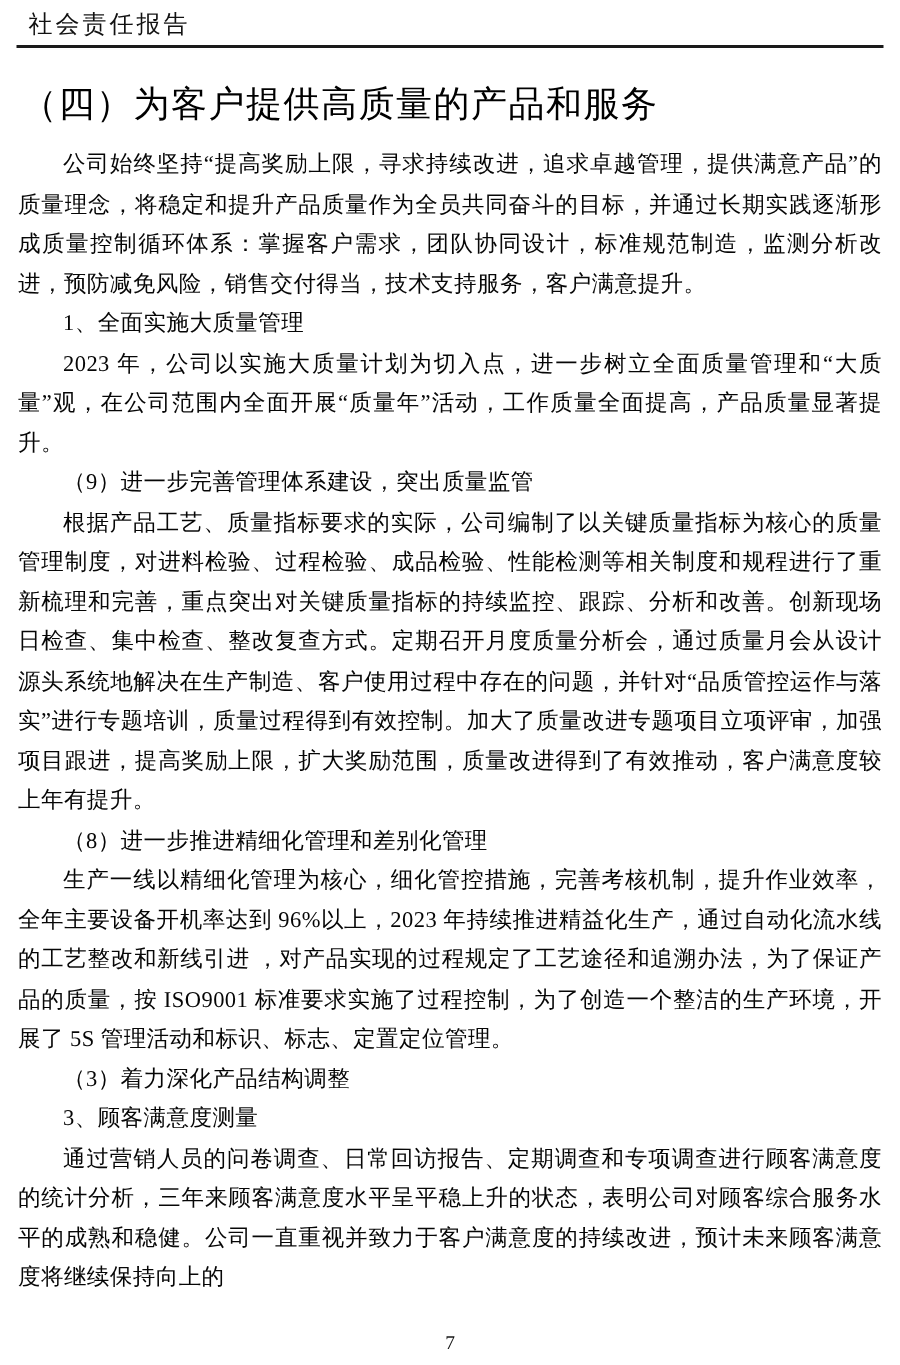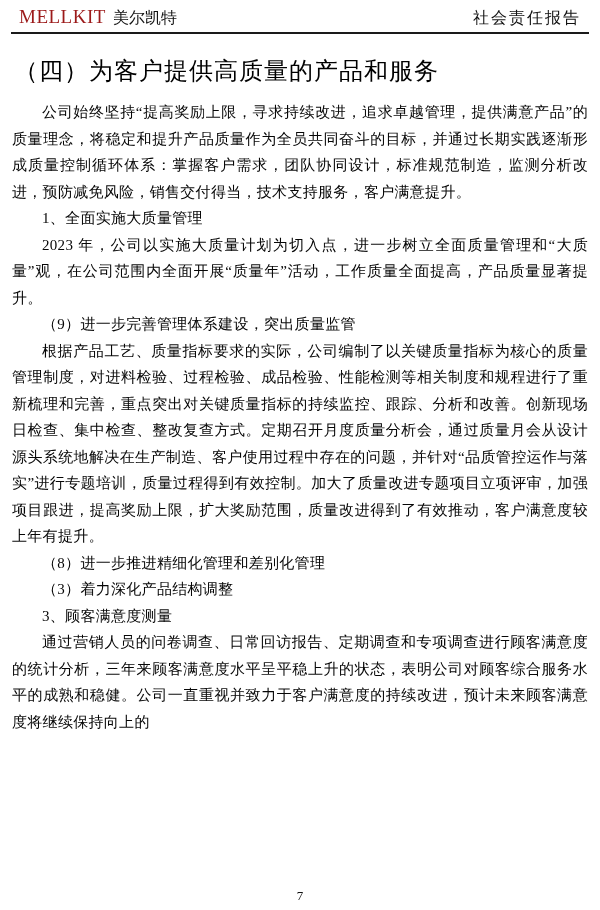--- a/index.html
+++ b/index.html
@@ -77,36 +77,33 @@
     font-size: 13px;
     color: #111111;
   }
 </style>
 </head>
 <body>
 
 <div class="page">
 
   <div class="header" style="border-bottom-color: rgb(26, 26, 26);">
-    <div class="brand">
-      <span class="brand-latin" style="color: rgb(156, 26, 26);">MELLKIT</span>
-      <span class="brand-cn">美尔凯特</span>
-    </div>
     <div class="report-title">社会责任报告</div>
   </div>
 
   <h1 class="section-title">（四）为客户提供高质量的产品和服务</h1>
 
   <div class="content">
       <p class="para">公司始终坚持“提高奖励上限，寻求持续改进，追求卓越管理，提供满意产品”的质量理念，将稳定和提升产品质量作为全员共同奋斗的目标，并通过长期实践逐渐形成质量控制循环体系：掌握客户需求，团队协同设计，标准规范制造，监测分析改进，预防减免风险，销售交付得当，技术支持服务，客户满意提升。</p>
       <p class="para">1、全面实施大质量管理</p>
       <p class="para">2023 年，公司以实施大质量计划为切入点，进一步树立全面质量管理和“大质量”观，在公司范围内全面开展“质量年”活动，工作质量全面提高，产品质量显著提升。</p>
       <p class="para">（9）进一步完善管理体系建设，突出质量监管</p>
       <p class="para">根据产品工艺、质量指标要求的实际，公司编制了以关键质量指标为核心的质量管理制度，对进料检验、过程检验、成品检验、性能检测等相关制度和规程进行了重新梳理和完善，重点突出对关键质量指标的持续监控、跟踪、分析和改善。创新现场日检查、集中检查、整改复查方式。定期召开月度质量分析会，通过质量月会从设计源头系统地解决在生产制造、客户使用过程中存在的问题，并针对“品质管控运作与落实”进行专题培训，质量过程得到有效控制。加大了质量改进专题项目立项评审，加强项目跟进，提高奖励上限，扩大奖励范围，质量改进得到了有效推动，客户满意度较上年有提升。</p>
       <p class="para">（8）进一步推进精细化管理和差别化管理</p>
+      <p class="para">生产一线以精细化管理为核心，细化管控措施，完善考核机制，提升作业效率，全年主要设备开机率达到 96%以上，2023 年持续推进精益化生产，通过自动化流水线的工艺整改和新线引进 ，对产品实现的过程规定了工艺途径和追溯办法，为了保证产品的质量，按 ISO9001 标准要求实施了过程控制，为了创造一个整洁的生产环境，开展了 5S 管理活动和标识、标志、定置定位管理。</p>
       <p class="para">（3）着力深化产品结构调整</p>
       <p class="para">3、顾客满意度测量</p>
       <p class="para">通过营销人员的问卷调查、日常回访报告、定期调查和专项调查进行顾客满意度的统计分析，三年来顾客满意度水平呈平稳上升的状态，表明公司对顾客综合服务水平的成熟和稳健。公司一直重视并致力于客户满意度的持续改进，预计未来顾客满意度将继续保持向上的</p>
     </div>
 
   <div class="footer">
     <span class="page-number">7</span>
   </div>
 
 </div>

